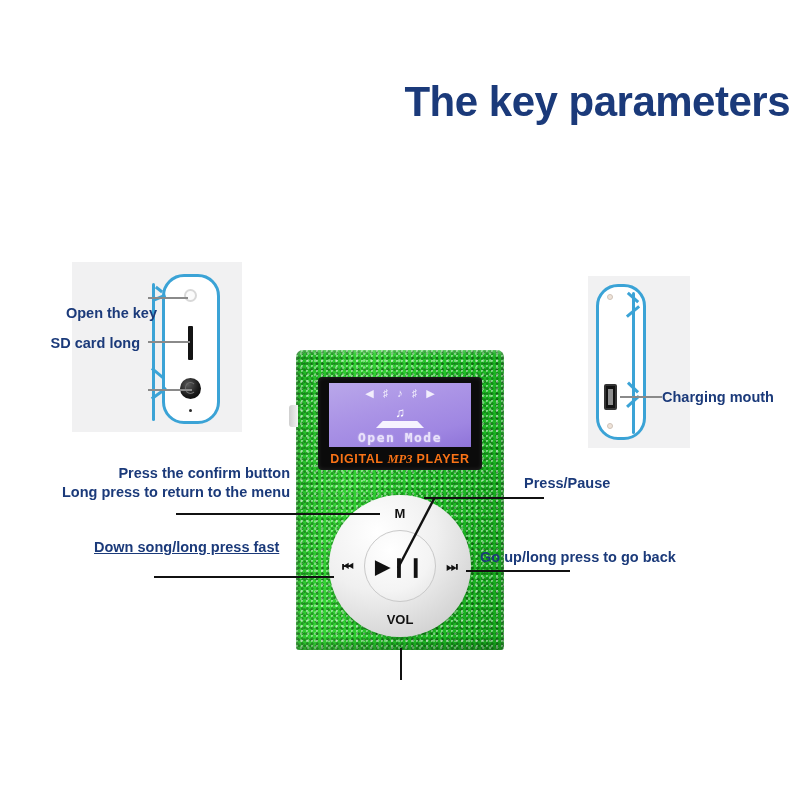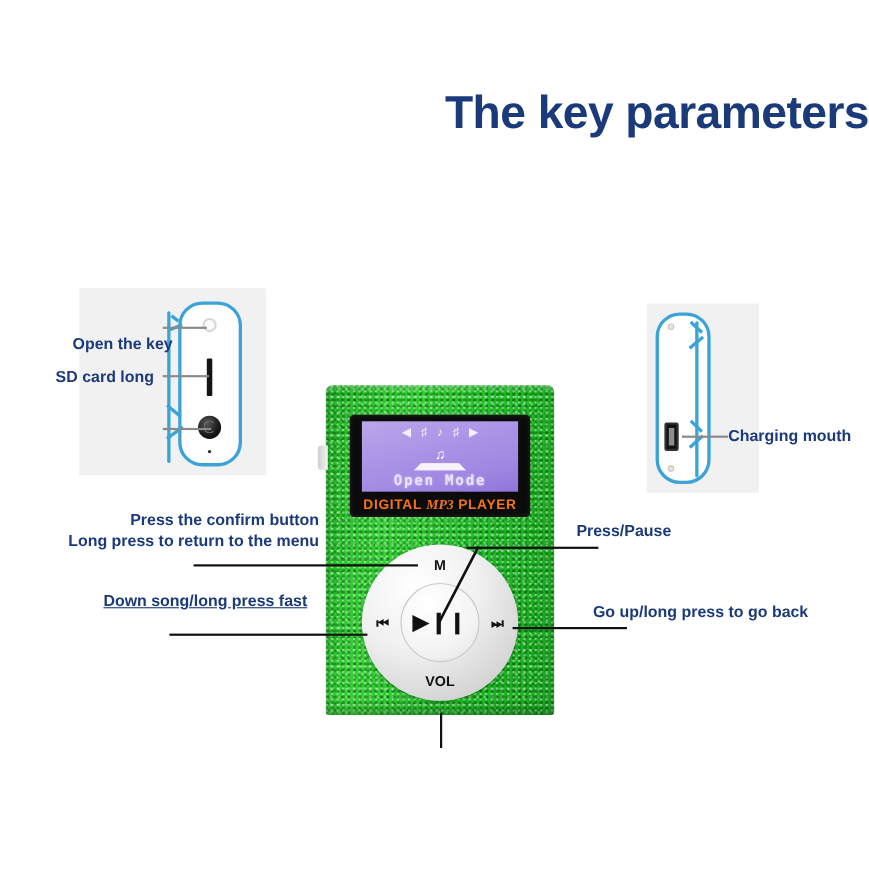--- a/index.html
+++ b/index.html
@@ -229,18 +229,18 @@
 
   <div class="callout" style="left:524px;top:474px;">Press/Pause</div>
   <div class="lead" style="left:424px;top:497px;width:120px;"></div>
   <svg class="diag" style="left:390px;top:490px;" width="50" height="82" viewBox="0 0 50 82">
     <line x1="45" y1="7" x2="8" y2="78" stroke="#111" stroke-width="2.4"></line>
   </svg>
 
   <div class="callout" style="left:94px;top:538px;text-decoration:underline;">Down song/long press fast</div>
   <div class="lead" style="left:154px;top:576px;width:180px;"></div>
 
-  <div class="callout" style="left:504px;top:548px;padding-left:35px;">Go up/long press to go back</div>
+  <div class="callout" style="left:480px;top:548px;">Go up/long press to go back</div>
   <div class="lead" style="left:466px;top:570px;width:104px;"></div>
 
   <div class="lead v" style="left:400px;top:648px;height:32px;"></div>
 
 </div>
 
 </body></html>

